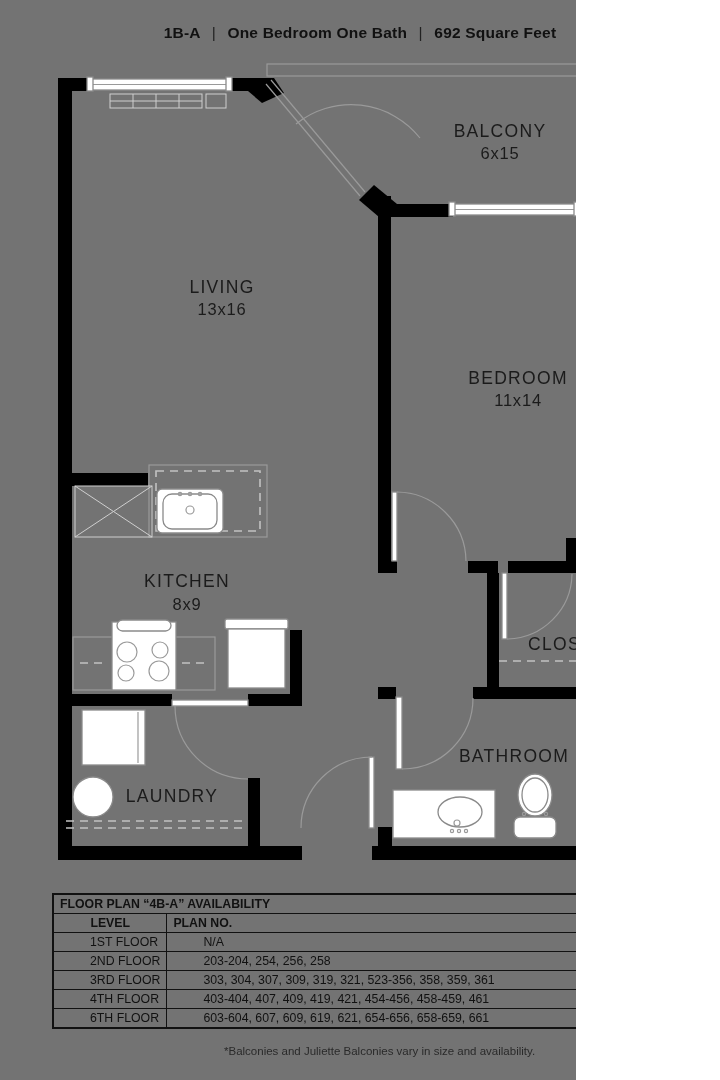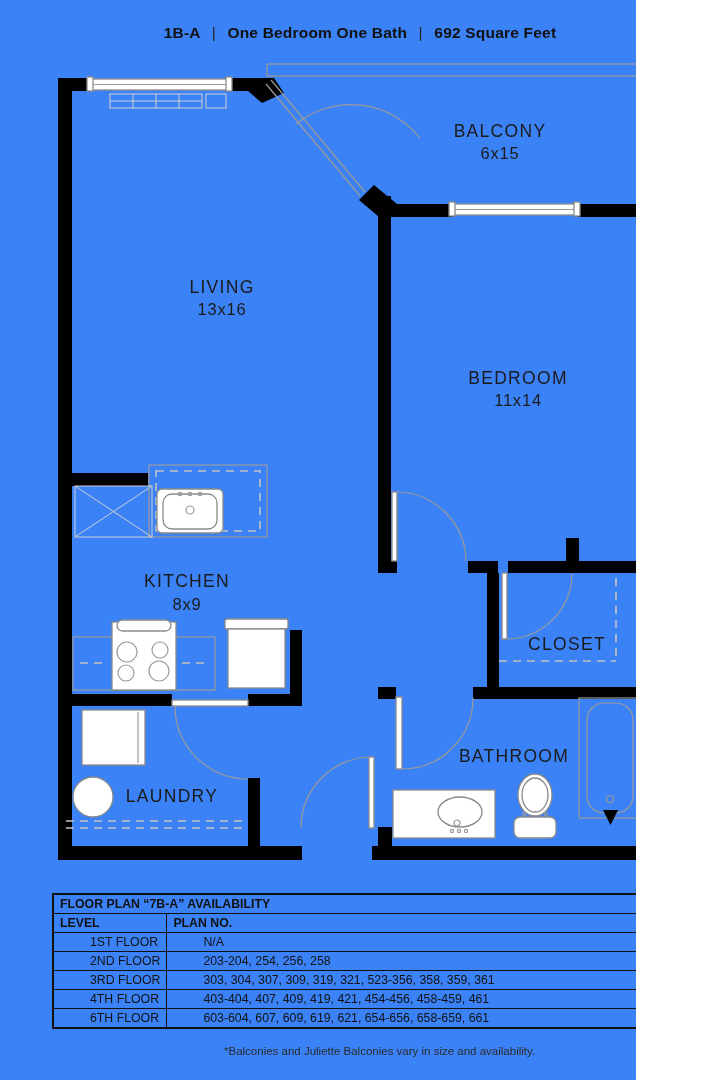--- a/index.html
+++ b/index.html
@@ -1,31 +1,31 @@
 <!DOCTYPE html>
 <html><head>
 <meta charset="utf-8">
 <style>
   html,body{margin:0;padding:0;background:#ffffff;}
-  #page{position:relative;width:636px;height:1080px;background:#3b82f6;overflow:hidden;
+  #page{position:relative;width:576px;height:1080px;background:#737373;overflow:hidden;
         font-family:"Liberation Sans",sans-serif;}
   
   #plan-title{position:absolute;left:0;top:24px;width:720px;text-align:center;
     font-size:15.5px;font-weight:bold;color:#111;letter-spacing:.2px;}
   #plan-title .sep{font-weight:400;color:#222;margin:0 7px;}
   
   #plan-svg{position:absolute;left:0;top:0;}
   
   #availability{position:absolute;left:52px;top:893px;width:618px;border-collapse:collapse;
     font-size:12.3px;color:#111;}
   #availability th,#availability td{border:1.5px solid #111;padding:1.5px 6px;line-height:15px;
     text-align:left;white-space:nowrap;}
   #availability{border:2.5px solid #111;}
   #availability .t-title{font-weight:bold;}
-  #availability .col-level{width:76px;}
+  #availability .col-level{width:76px;text-align:center;}
   #availability td{font-weight:400;padding-left:36px;}
   #availability thead th{font-weight:bold;}
   
   #watermark{position:absolute;left:8px;top:1030px;font-size:38px;font-weight:400;
     letter-spacing:1px;color:#e9e9e9;-webkit-text-stroke:1px #b9b9b9;white-space:nowrap;}
   #foot-note{position:absolute;left:224px;top:1045px;font-size:11.5px;
     color:#2a2a2a;white-space:nowrap;}
   
   .wall{fill:#000;stroke:none;}
   .thin{fill:none;stroke:#9a9a9a;stroke-width:1.2;}
@@ -216,21 +216,21 @@
       <text x="187" y="610" class="rdims">8x9</text>
       <text x="567" y="650" class="rlabel">CLOSET</text>
       <text x="514" y="762" class="rlabel">BATHROOM</text>
       <text x="172" y="802" class="rlabel">LAUNDRY</text>
     </g>
   </svg>
 
   <table id="availability">
     <thead>
       <tr>
-        <th class="t-title" colspan="2">FLOOR PLAN “7B-A” AVAILABILITY</th>
+        <th class="t-title" colspan="2">FLOOR PLAN “4B-A” AVAILABILITY</th>
       </tr>
       <tr>
         <th class="col-level">LEVEL</th>
         <th>PLAN NO.</th>
       </tr>
     </thead>
     <tbody>
       <tr>
         <td>1ST FLOOR</td>
         <td>N/A</td>

